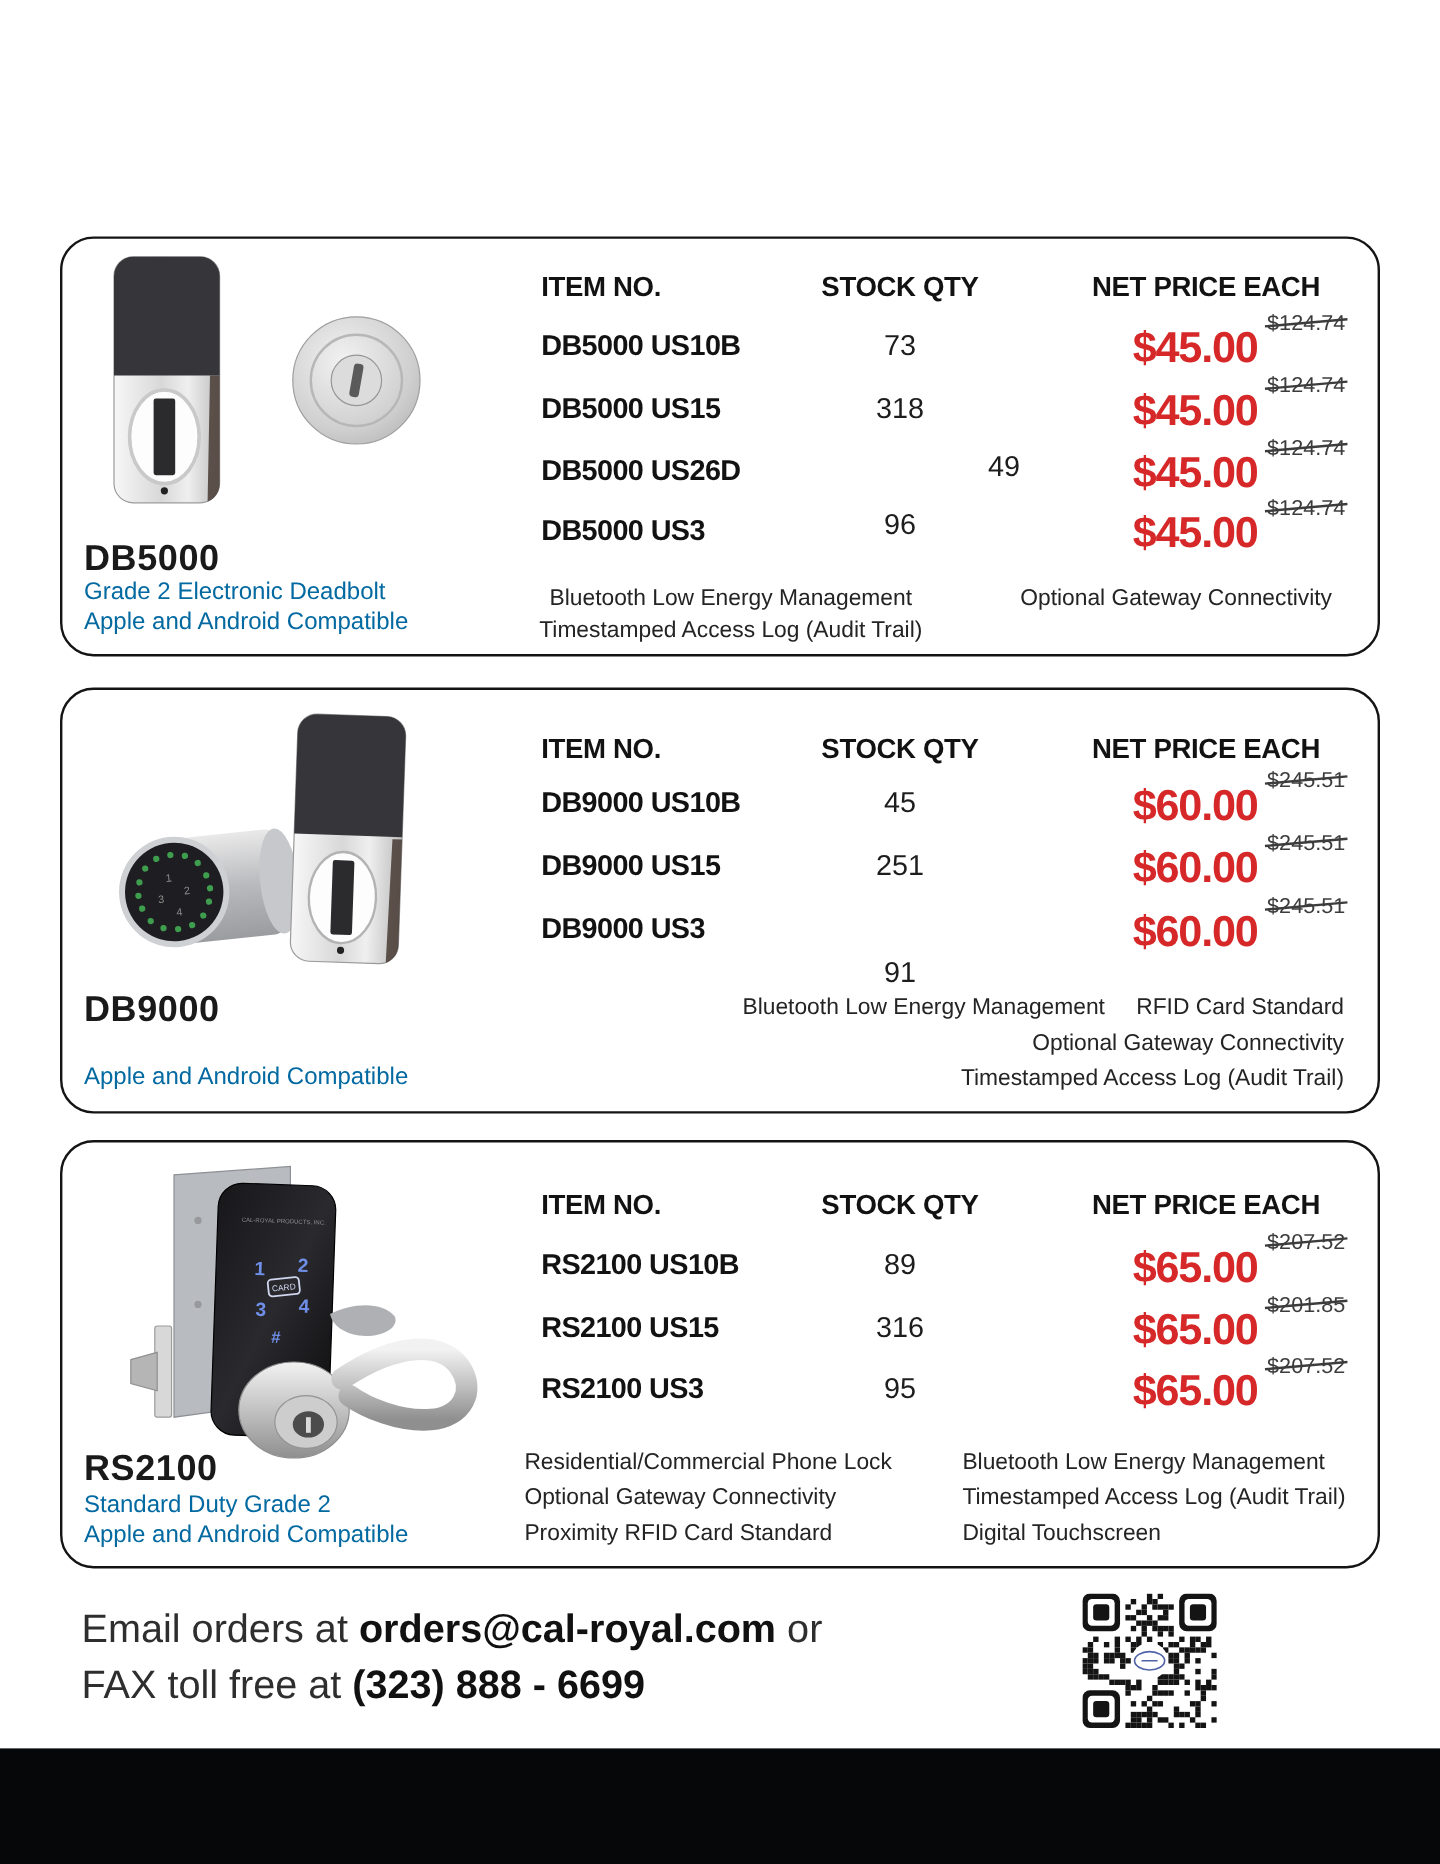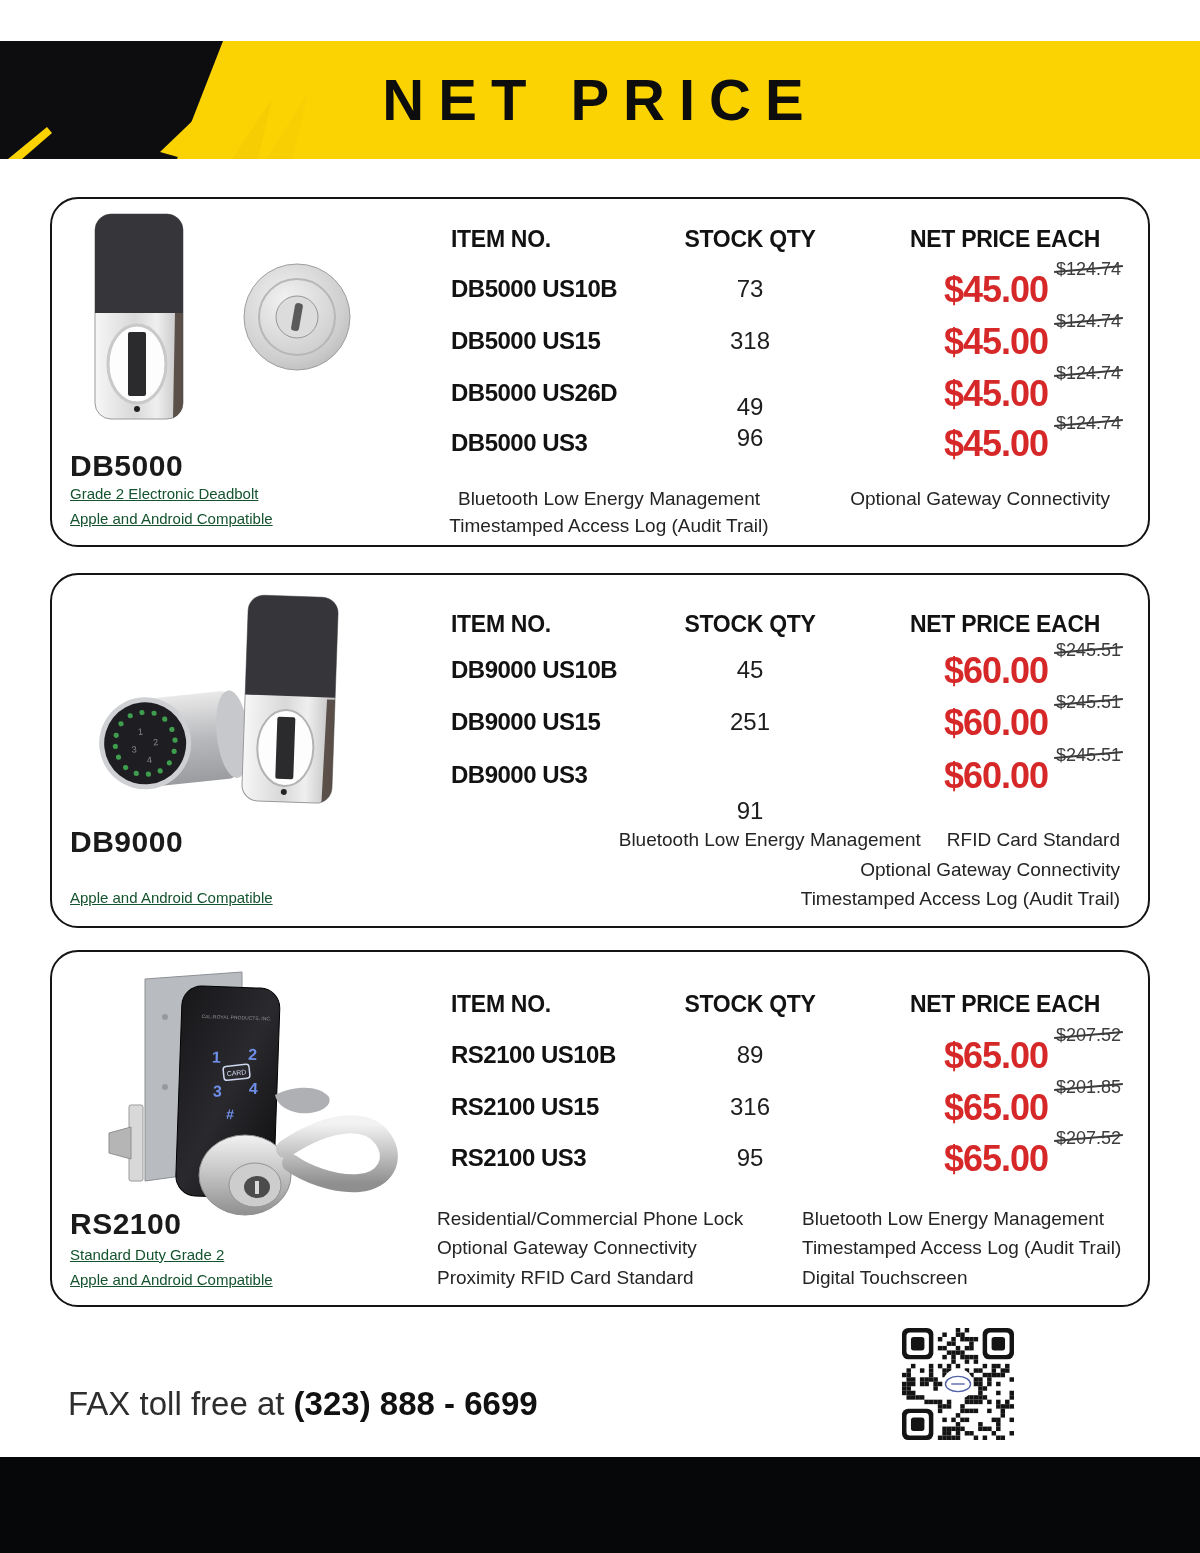--- a/index.html
+++ b/index.html
@@ -14,21 +14,21 @@
   .banner-title {
     position:absolute; left:0; top:30px; width:100%; text-align:center;
     font-size:58px; font-weight:bold; letter-spacing:14px; color:#0d0d0d; line-height:58px;
   }
   
   .card {
     position:absolute; left:50px; width:1100px;
     border:2px solid #141414; border-radius:28px; background:#fff;
   }
   .model-title { position:absolute; left:18px; font-size:30px; font-weight:bold; color:#1a1a1a; letter-spacing:0.5px; }
-  .desc { position:absolute; left:18px; font-size:15px; line-height:25px; color:#14532d;text-decoration:underline; }
+  .desc { position:absolute; left:18px; font-size:20px; line-height:25px; color:#0369a1; }
   .th { position:absolute; font-size:23px; font-weight:bold; color:#121212; letter-spacing:-0.3px; }
   .cell-item { position:absolute; left:399px; font-size:24px; font-weight:bold; color:#121212; letter-spacing:-0.5px; }
   .cell-qty  { position:absolute; left:598px; width:200px; text-align:center; font-size:24px; color:#1d1d1d; }
   .price-red { position:absolute; right:100px; font-size:36px; font-weight:bold; color:#D62828; letter-spacing:-1px; line-height:38px; }
   .price-old { position:absolute; right:27px; font-size:18px; color:#3c3c3c; line-height:20px; }
   .price-old::after {
     content:""; position:absolute; left:-2px; right:-2px; top:47%; height:2px;
     background:#3c3c3c; transform:rotate(-5deg);
   }
   .feat { position:absolute; font-size:19px; line-height:24px; color:#242424; }
@@ -39,30 +39,20 @@
   .footer-line { position:absolute; left:68px; font-size:33px; color:#2e2e2e; line-height:40px; }
   .footer-line b { color:#111; }
   .qr { position:absolute; left:902px; top:1328px; width:112px; height:112px; }
   .bottom-bar { position:absolute; left:0; top:1457px; width:1200px; height:96px; background:#060709; }
 </style>
 </head>
 <body>
 
 <div id="page">
 
-  <div class="banner">
-    <svg class="banner-svg" width="1200" height="118" viewBox="0 0 1200 118">
-      <polygon points="0,0 223,0 177,118 0,118" fill="#0d0d10"></polygon>
-      <polygon points="232,42 160,111 185,118 236,47" fill="#FBD303"></polygon>
-      <polygon points="47,86 8,118 22,118 52,92" fill="#FBD303"></polygon>
-      <polygon points="232,118 272,58 258,118" fill="#f2c804" opacity="0.55"></polygon>
-      <polygon points="266,118 308,52 292,118" fill="#f2c804" opacity="0.35"></polygon>
-    </svg>
-    <div class="banner-title">NET PRICE</div>
-  </div>
 
   <div class="card" style="top:197px; height:350px;">
     <svg style="position:absolute; left:35px; top:12px;" width="280" height="235" viewBox="0 0 280 235">
       <defs>
         <linearGradient id="chrome1" x1="0" y1="0" x2="1" y2="0">
           <stop offset="0" stop-color="#f7f7f7"></stop>
             <stop offset="0.45" stop-color="#d8d8d8"></stop>
           <stop offset="0.7" stop-color="#efefef"></stop>
             <stop offset="1" stop-color="#bdbdbd"></stop>
         </linearGradient>
@@ -96,21 +86,21 @@
     <div class="cell-qty" style="top:76px;">73</div>
     <div class="price-red" style="top:72px;">$45.00</div>
     <div class="price-old" style="top:60px;">$124.74</div>
 
     <div class="cell-item" style="top:128px;">DB5000 US15</div>
     <div class="cell-qty" style="top:128px;">318</div>
     <div class="price-red" style="top:124px;">$45.00</div>
     <div class="price-old" style="top:112px;">$124.74</div>
 
     <div class="cell-item" style="top:180px;">DB5000 US26D</div>
-    <div class="cell-qty" style="top:194px;">49</div>
+    <div class="cell-qty" style="top:177px;text-align:right;">49</div>
     <div class="price-red" style="top:176px;">$45.00</div>
     <div class="price-old" style="top:164px;">$124.74</div>
 
     <div class="cell-item" style="top:230px;">DB5000 US3</div>
     <div class="cell-qty" style="top:225px;">96</div>
     <div class="price-red" style="top:226px;">$45.00</div>
     <div class="price-old" style="top:214px;">$124.74</div>
 
     <div class="feat feat-center" style="left:387px; width:340px; top:288px;">Bluetooth Low Energy Management</div>
     <div class="feat feat-center" style="left:387px; width:340px; top:315px;">Timestamped Access Log (Audit Trail)</div>
@@ -270,20 +260,25 @@
     <div class="price-old" style="top:176px;">$207.52</div>
 
     <div class="feat" style="left:385px; top:255px;">Residential/Commercial Phone Lock</div>
     <div class="feat" style="left:385px; top:284px;">Optional Gateway Connectivity</div>
     <div class="feat" style="left:385px; top:314px;">Proximity RFID Card Standard</div>
     <div class="feat" style="left:750px; top:255px;">Bluetooth Low Energy Management</div>
     <div class="feat" style="left:750px; top:284px;">Timestamped Access Log (Audit Trail)</div>
     <div class="feat" style="left:750px; top:314px;">Digital Touchscreen</div>
   </div>
 
+  <div class="footer-line" style="top:1337px;">
+    <span>Email orders at</span>
+    <b>orders@cal-royal.com</b>
+    <span>or</span>
+  </div>
   <div class="footer-line" style="top:1384px;">
     <span>FAX toll free at</span>
     <b>(323) 888 - 6699</b>
   </div>
 
   <div class="qr">
     <svg id="qr-svg" width="112" height="112" viewBox="0 0 25 25">
         <rect x="0" y="0" width="25" height="25" fill="#ffffff"></rect>
         <rect x="12" y="0" width="1" height="1" fill="#141414"></rect>
         <rect x="14" y="0" width="1" height="1" fill="#141414"></rect>

